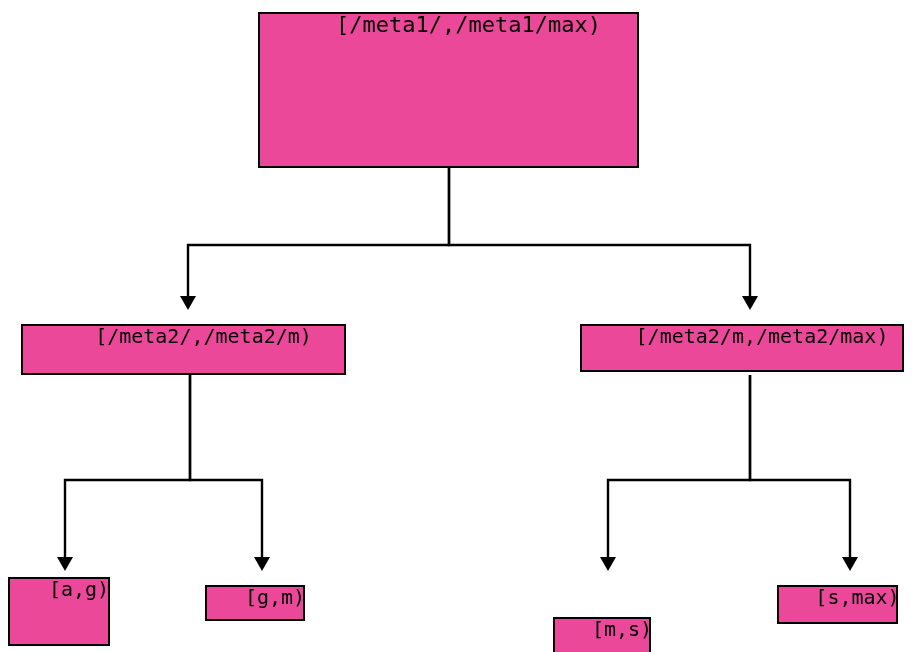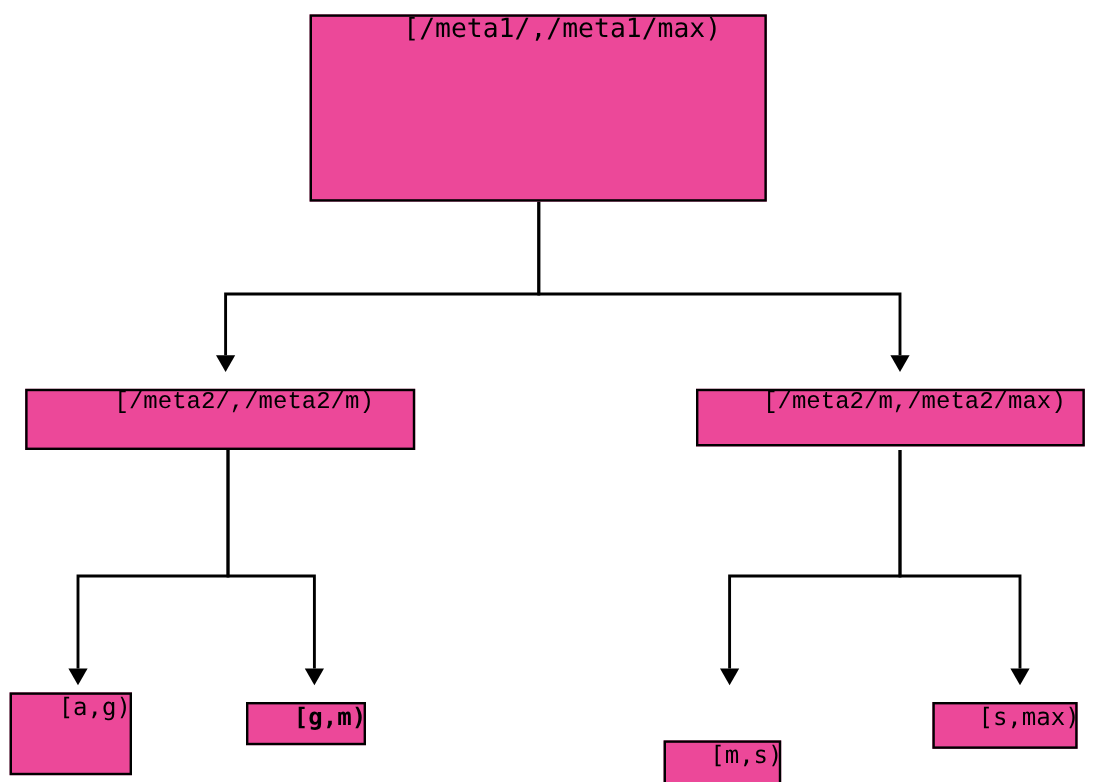--- a/index.html
+++ b/index.html
@@ -59,35 +59,34 @@
     width: 325px;
     height: 51px;
   }
   #node-mid-right {
     left: 580px;
     top: 324px;
     width: 324px;
     height: 48px;
   }
   #node-mid-left .node-label,
-  #node-mid-right .node-label { font-size: 20px; font-family: Liberation Mono, monospace; }
+  #node-mid-right .node-label { font-size: 20px; }
 
   
   #node-leaf-ag {
     left: 8px;
     top: 577px;
     width: 102px;
     height: 69px;
   }
   #node-leaf-gm {
     left: 205px;
     top: 585px;
     width: 100px;
     height: 36px;
-    font-weight: bold;
   }
   #node-leaf-ms {
     left: 553px;
     top: 617px;
     width: 98px;
     height: 53px;
   }
   #node-leaf-smax {
     left: 777px;
     top: 585px;

